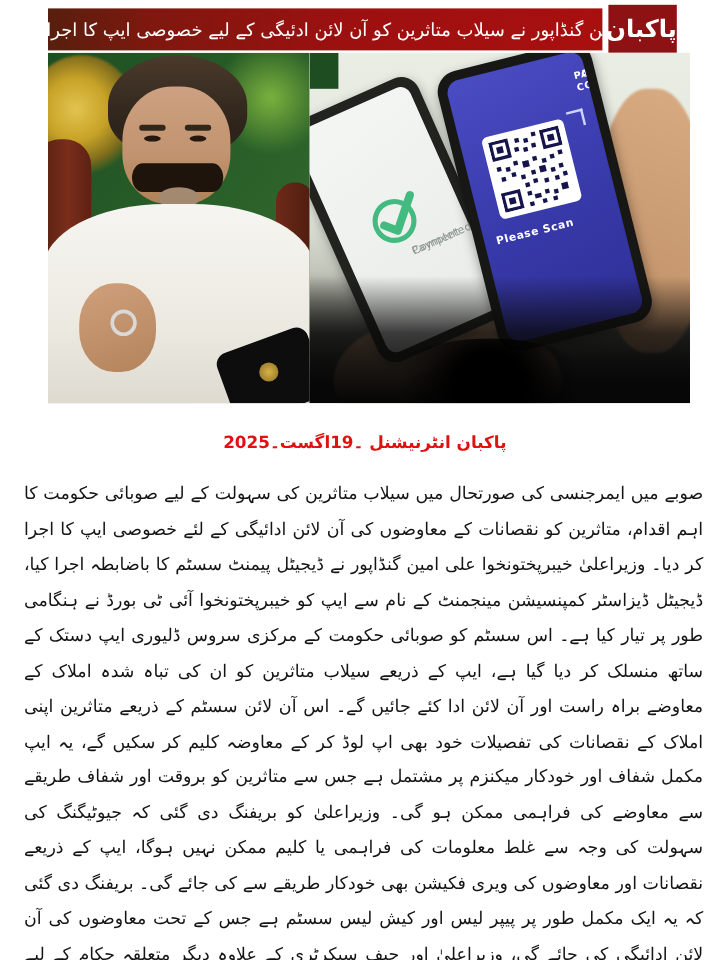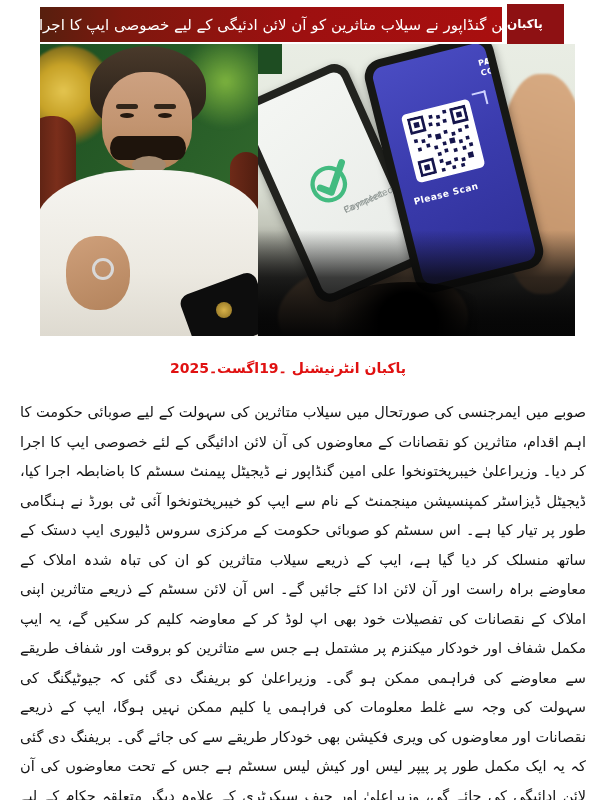--- a/index.html
+++ b/index.html
@@ -5,22 +5,22 @@
   html,body{margin:0;padding:0;background:#fff;}
   #page{position:relative;width:600px;height:800px;background:#fff;overflow:hidden;
         font-family:"DejaVu Sans",sans-serif;}
 
   
   .headline-box{position:absolute;left:40px;top:7px;width:462px;height:35px;
     background:linear-gradient(90deg,#571f0e 0%,#7e180e 18%,#9d1010 55%,#a90f0f 100%);
     color:#fff;display:flex;align-items:center;justify-content:center;
     direction:rtl;font-size:15px;white-space:nowrap;overflow:hidden;}
   .logo-box{position:absolute;left:507px;top:4px;width:57px;height:40px;
-    background:#8e1113;color:#fff;display:flex;align-items:center;justify-content:flex-end;
-    font-weight:bold;font-size:12px;direction:rtl;}
+    background:#8e1113;color:#fff;display:flex;align-items:center;justify-content:flex-start;
+    font-weight:bold;font-size:20px;direction:rtl;}
 
   
   .photo{position:absolute;left:40px;top:44px;width:535px;height:292px;margin:0;
     overflow:hidden;background:#e9ebe4;}
   .photo *{position:absolute;}
 
   
   .scene-left{left:0;top:0;width:218px;height:292px;overflow:hidden;
     background:linear-gradient(125deg,#1e4f22 0%,#2a6029 55%,#38702e 100%);}
   .emblem{left:-18px;top:2px;width:92px;height:100px;border-radius:50%;
@@ -85,21 +85,21 @@
   .qr-bracket{position:absolute;left:92px;top:48px;width:12px;height:12px;
     border-top:2px solid #cfd3ff;border-right:2px solid #cfd3ff;}
   .scan-text{position:absolute;left:10px;top:134px;font-size:9px;font-weight:bold;
     letter-spacing:.5px;}
   .dark-overlay{left:0;top:186px;width:317px;height:106px;
     background:linear-gradient(180deg,rgba(8,8,8,0) 0%,rgba(8,8,8,.78) 45%,#060606 100%);}
   .dark-blob{left:60px;top:238px;width:180px;height:80px;border-radius:50%;
     background:radial-gradient(circle,#000 30%,rgba(0,0,0,0) 75%);}
 
   
-  .dateline{position:absolute;left:0;top:360px;width:576px;text-align:center;
+  .dateline{position:absolute;left:16px;top:360px;width:576px;text-align:center;
     color:#e01111;font-size:14px;font-weight:bold;direction:rtl;}
   .body-text{position:absolute;left:20px;top:398px;width:566px;margin:0;
     direction:rtl;text-align:justify;font-size:14.5px;line-height:29.5px;color:#141414;}
 </style>
 </head>
 <body>
 
 <div id="page">
 
   <header>

